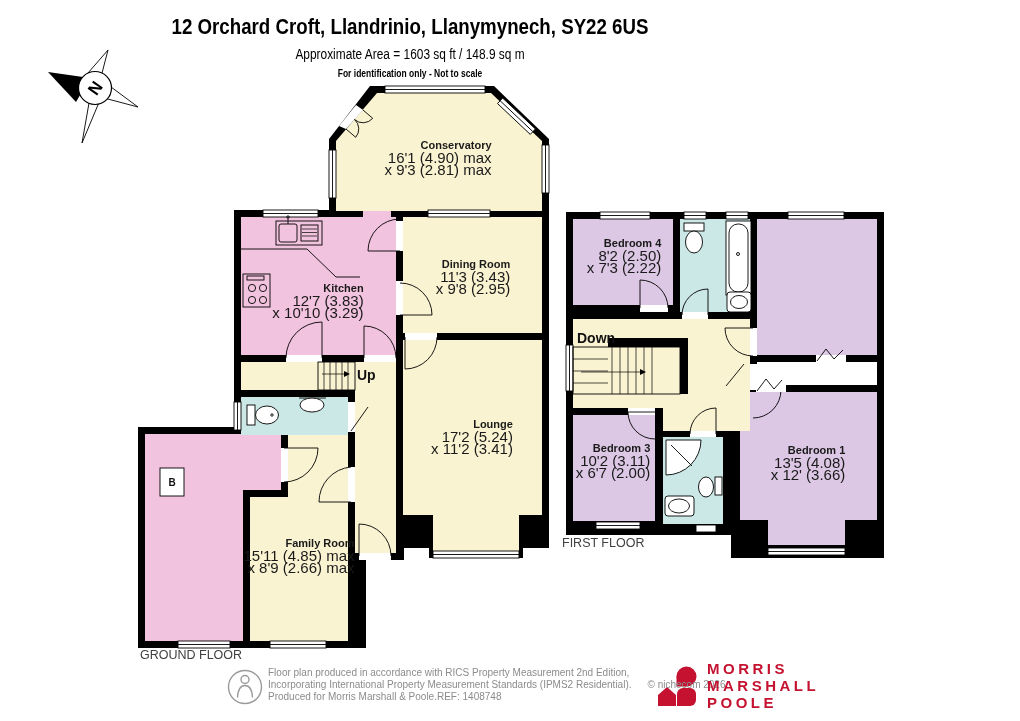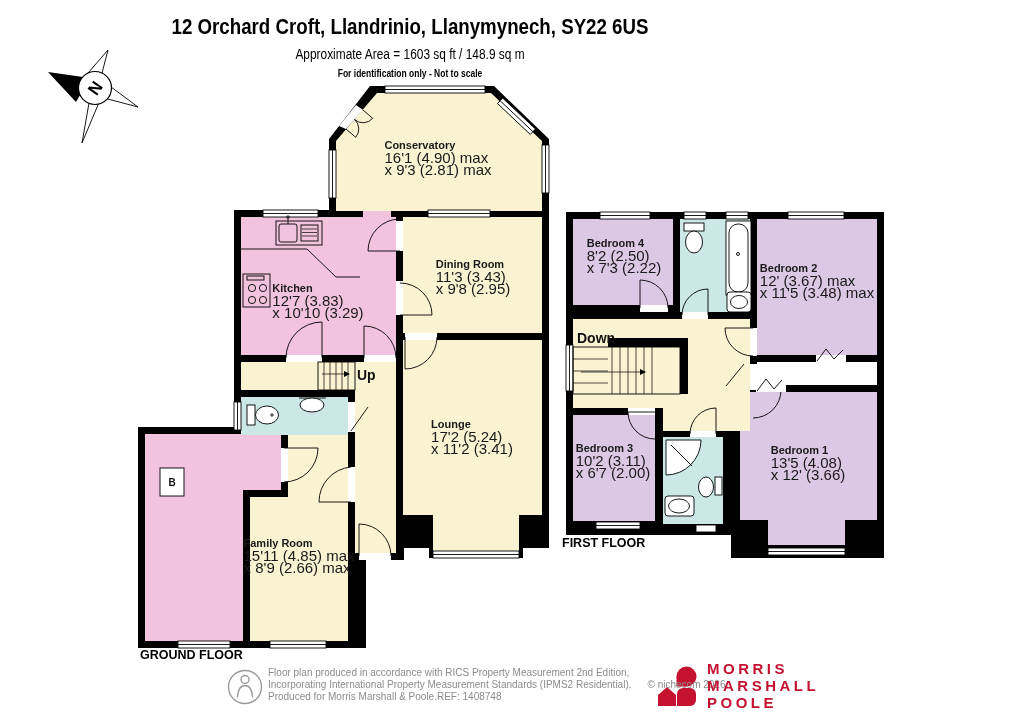--- a/index.html
+++ b/index.html
@@ -14,24 +14,24 @@
   
   .w{fill:#fff;stroke:#000;stroke-width:.9}
   .t{fill:none;stroke:#000;stroke-width:.9}
   .tw{fill:#fff;stroke:#000;stroke-width:.9}
   .gap{fill:#fff;stroke:none}
   .tr{stroke:#000;stroke-width:.7}
   .cp{fill:#fff;stroke:#000;stroke-width:.9}
   .compass-n{font:bold 17px "Liberation Sans",sans-serif;fill:#000;text-anchor:middle}
   .person{stroke:#9a9a9a;stroke-width:1.4;fill:none}
   
-  .room-label{position:absolute;transform:translate(-50%,-50%);text-align:left;line-height:12.5px;white-space:nowrap}
+  .room-label{position:absolute;transform:translate(-50%,-50%);text-align:right;line-height:12.5px;white-space:nowrap}
   .rname{font-weight:700;font-size:11px}
   .rdim{font-size:15px}
-  .floor-label{position:absolute;font-weight:700;font-size:12.5px;color:#000000;white-space:nowrap}
+  .floor-label{position:absolute;font-weight:400;font-size:12.5px;color:#404040;white-space:nowrap}
   .stair-label{position:absolute;font-weight:700;font-size:14px;color:#111}
   .boiler-label{position:absolute;transform:translate(-50%,-50%);font-weight:700;font-size:10px;color:#111}
   
   .footer-text{position:absolute;left:268px;top:667px;font-size:10px;line-height:11.8px;color:#8c8c8c;white-space:nowrap}
   .copy{margin-left:16px}
   .ref{}
   .brand-line{position:absolute;left:707px;color:#c41230;font-weight:700;font-size:15px;letter-spacing:3.5px;white-space:nowrap}
 </style>
 </head>
 <body>
@@ -343,25 +343,20 @@
   <div class="room-label" style="left:299px;top:556px">
     <div class="rname">Family Room</div>
     <div class="rdim">15'11 (4.85) max</div>
     <div class="rdim">x 8'9 (2.66) max</div>
   </div>
   <div class="room-label" style="left:624px;top:256px">
     <div class="rname">Bedroom 4</div>
     <div class="rdim">8'2 (2.50)</div>
     <div class="rdim">x 7'3 (2.22)</div>
   </div>
-  <div class="room-label" style="left:817px;top:281px">
-    <div class="rname">Bedroom 2</div>
-    <div class="rdim">12' (3.67) max</div>
-    <div class="rdim">x 11'5 (3.48) max</div>
-  </div>
   <div class="room-label" style="left:613px;top:461px">
     <div class="rname">Bedroom 3</div>
     <div class="rdim">10'2 (3.11)</div>
     <div class="rdim">x 6'7 (2.00)</div>
   </div>
   <div class="room-label" style="left:808px;top:463px">
     <div class="rname">Bedroom 1</div>
     <div class="rdim">13'5 (4.08)</div>
     <div class="rdim">x 12' (3.66)</div>
   </div>

